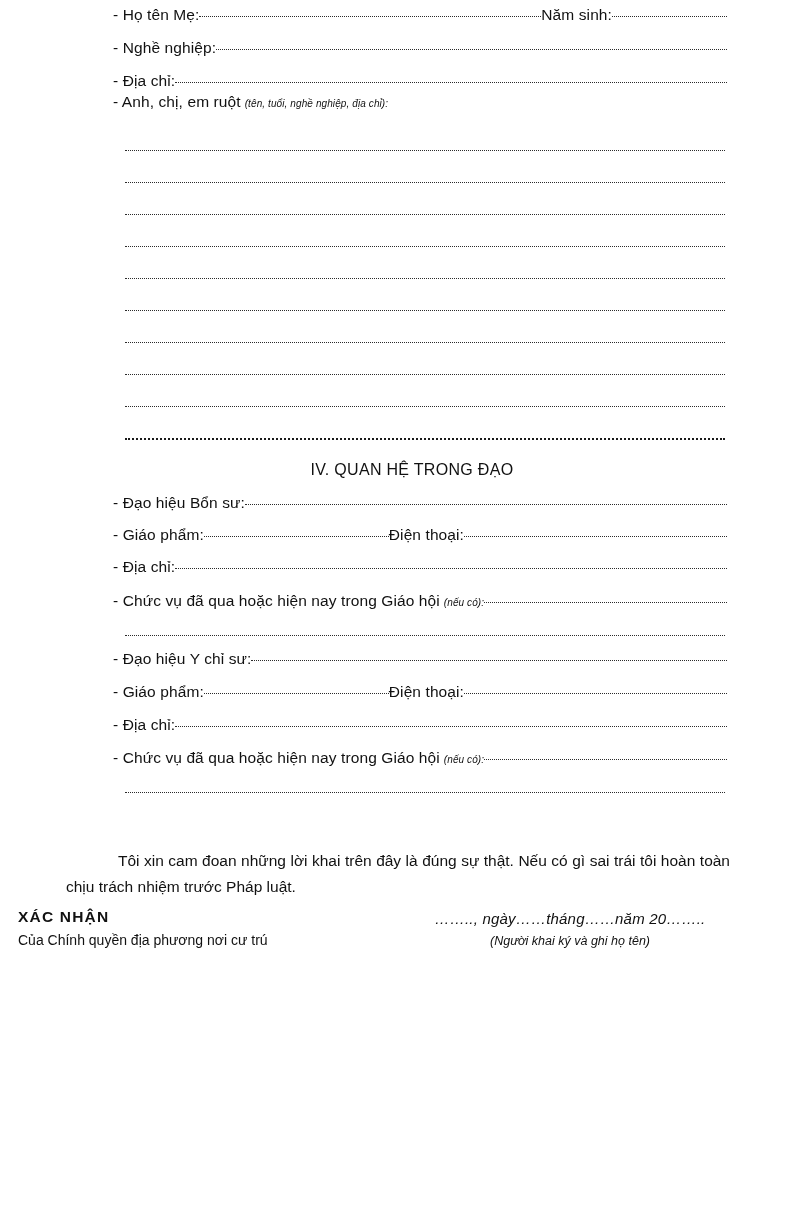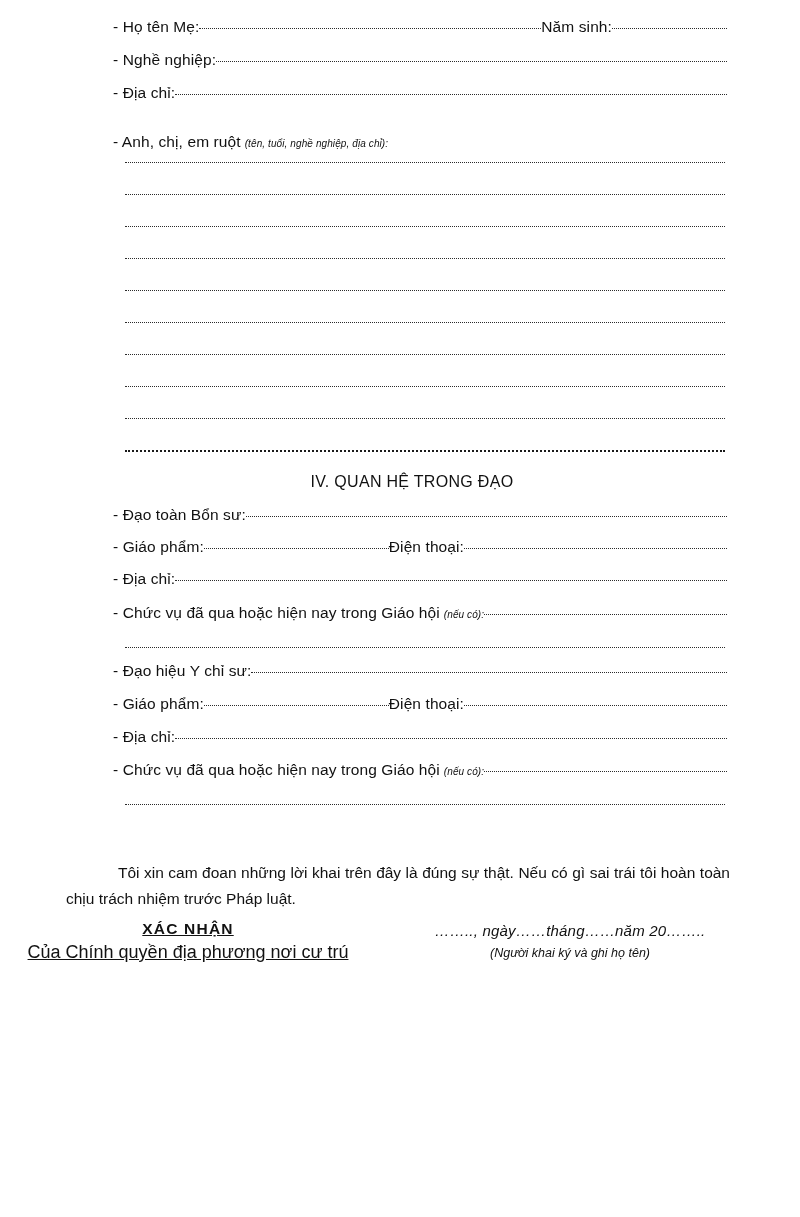--- a/index.html
+++ b/index.html
@@ -16,21 +16,20 @@
     color: #111111;
     -webkit-font-smoothing: antialiased;
   }
 
   .page {
     position: relative;
     width: 800px;
     height: 961px;
     background: #ffffff;
     overflow: hidden;
-    margin-top: 12px;
   }
 
   
   .row {
     position: absolute;
     left: 113px;
     width: 614px;
     height: 22px;
     display: flex;
     align-items: baseline;
@@ -112,31 +111,30 @@
     line-height: 26px;
     text-align: justify;
     text-indent: 52px;
   }
 
   
   .sig-left {
     position: absolute;
     left: 18px;
     width: 340px;
-    text-align: center;
-    text-decoration: underline;
+    text-align: left;
   }
   .sig-left .title {
     font-size: 15.5px;
     font-weight: bold;
     letter-spacing: 1.2px;
     line-height: 22px;
   }
   .sig-left .sub {
-    font-size: 18px;
+    font-size: 14px;
     line-height: 24px;
   }
   .sig-right {
     position: absolute;
     left: 400px;
     width: 340px;
     text-align: center;
   }
   .sig-right .datefill {
     font-size: 15px;
@@ -172,40 +170,40 @@
   <div class="row" style="top:37px;">
     <span class="lbl">- Nghề nghiệp:</span>
     <span class="dots"></span>
   </div>
 
   <div class="row" style="top:70px;">
     <span class="lbl">- Địa chỉ:</span>
     <span class="dots"></span>
   </div>
 
-  <div class="row" style="top:119px;">
+  <div class="row" style="top:91px;">
     <span class="lbl">- Anh, chị, em ruột</span>
     <span class="hint">(tên, tuổi, nghề nghiệp, địa chỉ):</span>
   </div>
 
   <div class="blankline" style="top:148px;"></div>
   <div class="blankline" style="top:180px;"></div>
   <div class="blankline" style="top:212px;"></div>
   <div class="blankline" style="top:244px;"></div>
   <div class="blankline" style="top:276px;"></div>
   <div class="blankline" style="top:308px;"></div>
   <div class="blankline" style="top:340px;"></div>
   <div class="blankline" style="top:372px;"></div>
   <div class="blankline" style="top:404px;"></div>
   <div class="blankline dense" style="top:436px;"></div>
 
   <div class="section-heading" style="top:461px;">IV. QUAN HỆ TRONG ĐẠO</div>
 
   <div class="row" style="top:492px;">
-    <span class="lbl">- Đạo toàn Bổn sư:</span>
+    <span class="lbl">- Đạo hiệu Bổn sư:</span>
     <span class="dots"></span>
   </div>
 
   <div class="row" style="top:524px;">
     <span class="lbl">- Giáo phẩm:</span>
     <span class="dots" style="flex:0 0 185px;"></span>
     <span class="lbl">Điện thoại:</span>
     <span class="dots"></span>
   </div>
 

